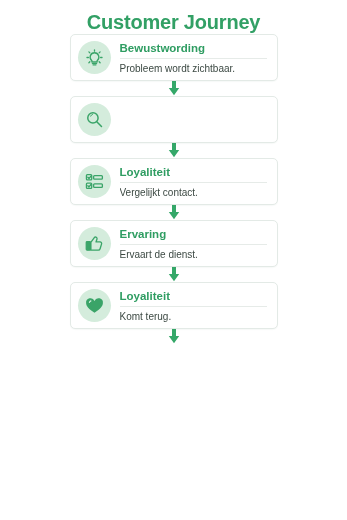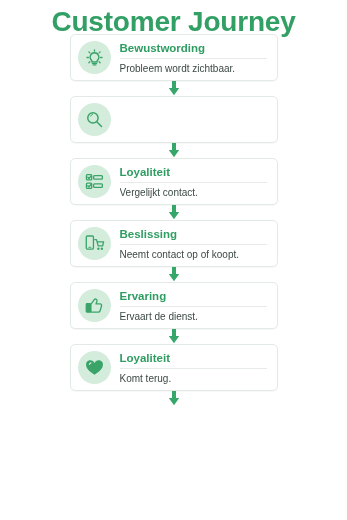--- a/index.html
+++ b/index.html
@@ -16,21 +16,21 @@
   .page {
     position: relative;
     width: 347px;
     height: 520px;
     box-sizing: border-box;
     background: #ffffff;
   }
   .page-title {
     text-align: center;
     color: #32a065;
-    font-size: 28px;
+    font-size: 20px;
     font-weight: bold;
     letter-spacing: -0.2px;
     margin: 0;
     padding-top: 10px;
     padding-bottom: 0;
     line-height: 24px;
   }
   .journey {
     margin: 0;
     padding: 0;
@@ -175,44 +175,20 @@
         <span class="stage-desc">Vergelijkt contact.</span>
       </span>
     </div>
     <div class="connector">
       <svg width="16" height="15" viewBox="0 0 16 15" aria-hidden="true">
         <path d="M6 0 h4 v7 h3.2 L8 14.2 L2.8 7 H6 Z" fill="#35a869"></path>
       </svg>
     </div>
   </li>
 
-  <li class="stage-wrap">
-    <div class="card">
-      <span class="icon-badge">
-            <svg width="21" height="21" viewBox="0 0 24 24" aria-hidden="true">
-              <g fill="none" stroke="#3aa468" stroke-width="1.5" stroke-linecap="round" stroke-linejoin="round">
-                <rect x="2.6" y="3.4" width="8.2" height="15" rx="1.3"></rect>
-                <path d="M5.6 16.3 h2.2" stroke-width="1.2"></path>
-                <path d="M12.4 7.6 h1.9 l1.9 7.1 h5.1 l1.1 -4.6 h-7.2"></path>
-                <circle cx="16.4" cy="18" r="1.35" fill="#3aa468" stroke="none"></circle>
-                <circle cx="20.4" cy="18" r="1.35" fill="#3aa468" stroke="none"></circle>
-              </g>
-            </svg>
-          </span>
-      <span class="card-text">
-        <span class="stage-title">Beslissing</span>
-        <span class="stage-desc">Neemt contact op of koopt.</span>
-      </span>
-    </div>
-    <div class="connector">
-      <svg width="16" height="15" viewBox="0 0 16 15" aria-hidden="true">
-        <path d="M6 0 h4 v7 h3.2 L8 14.2 L2.8 7 H6 Z" fill="#35a869"></path>
-      </svg>
-    </div>
-  </li>
 
   <li class="stage-wrap">
     <div class="card">
       <span class="icon-badge">
             <svg width="21" height="21" viewBox="0 0 24 24" aria-hidden="true">
               <g stroke="#3aa468" stroke-width="1.5" stroke-linejoin="round">
                 <rect x="2.6" y="10" width="4.8" height="9.6" rx="0.9" fill="#3aa468"></rect>
                 <path d="M7.8 10.6 l4 -5.4 a1.8 1.8 0 0 1 3 1.9 l-1.1 3.1 h4.8 a1.7 1.7 0 0 1 1.6 2.2 l-1.7 5.6 a2.2 2.2 0 0 1 -2.1 1.6 h-8.5 z" fill="none"></path>
               </g>
             </svg>

